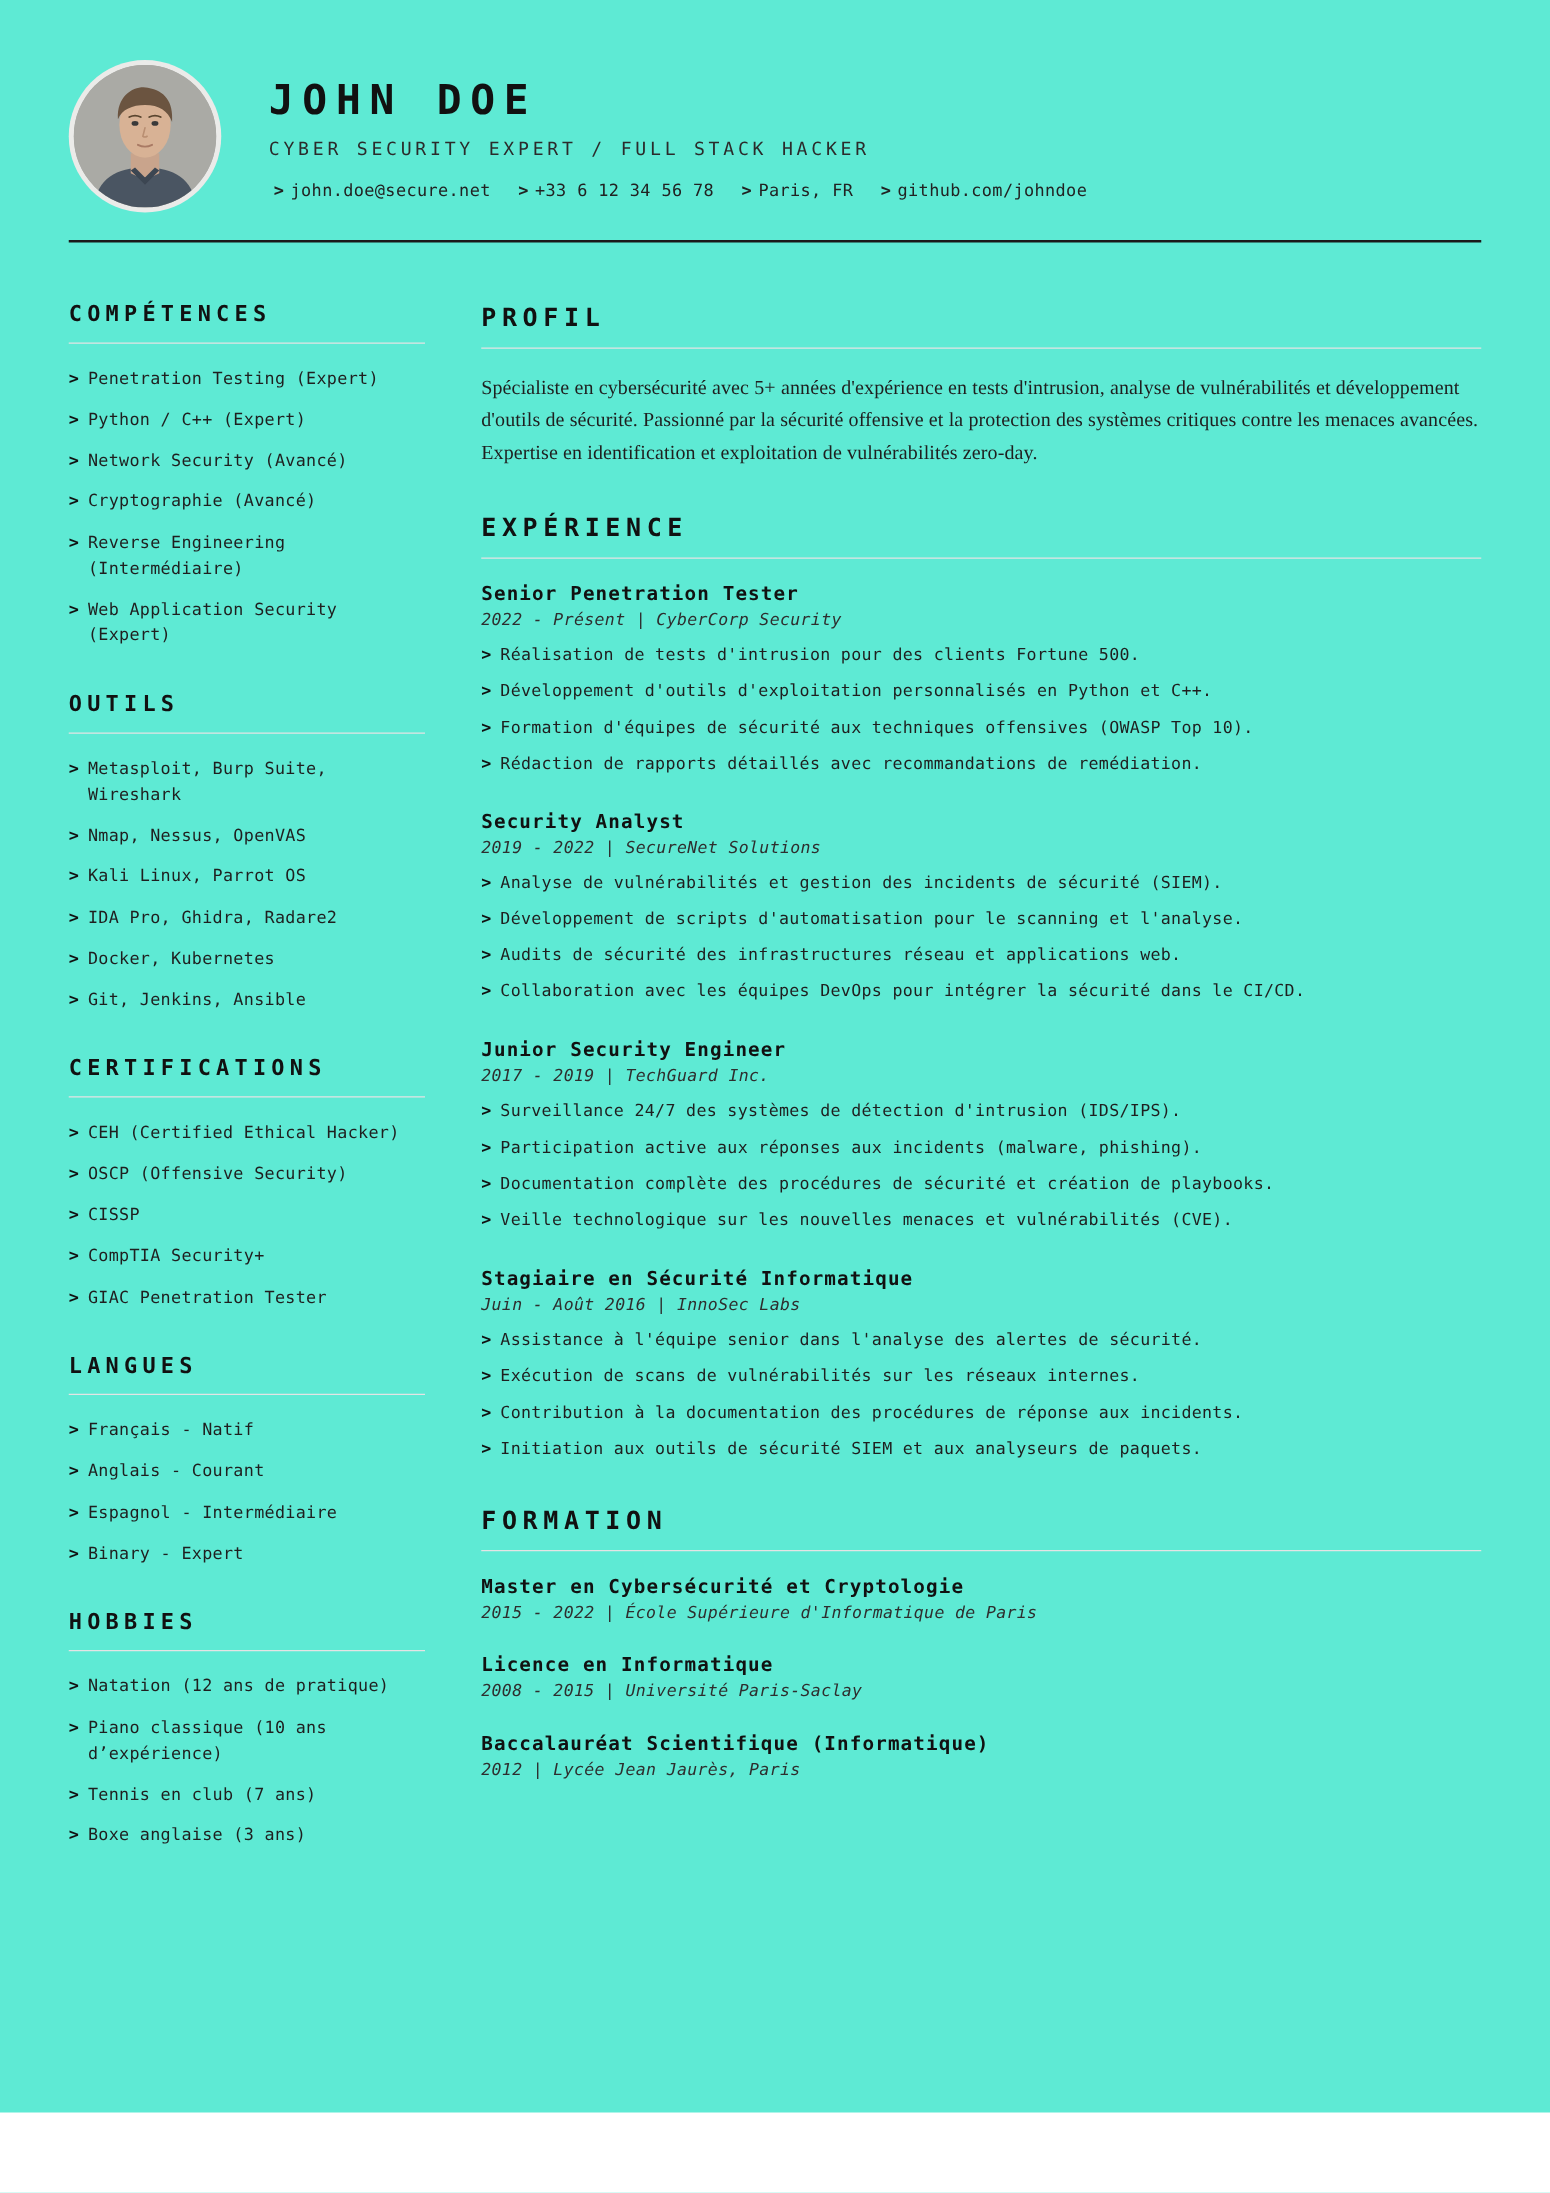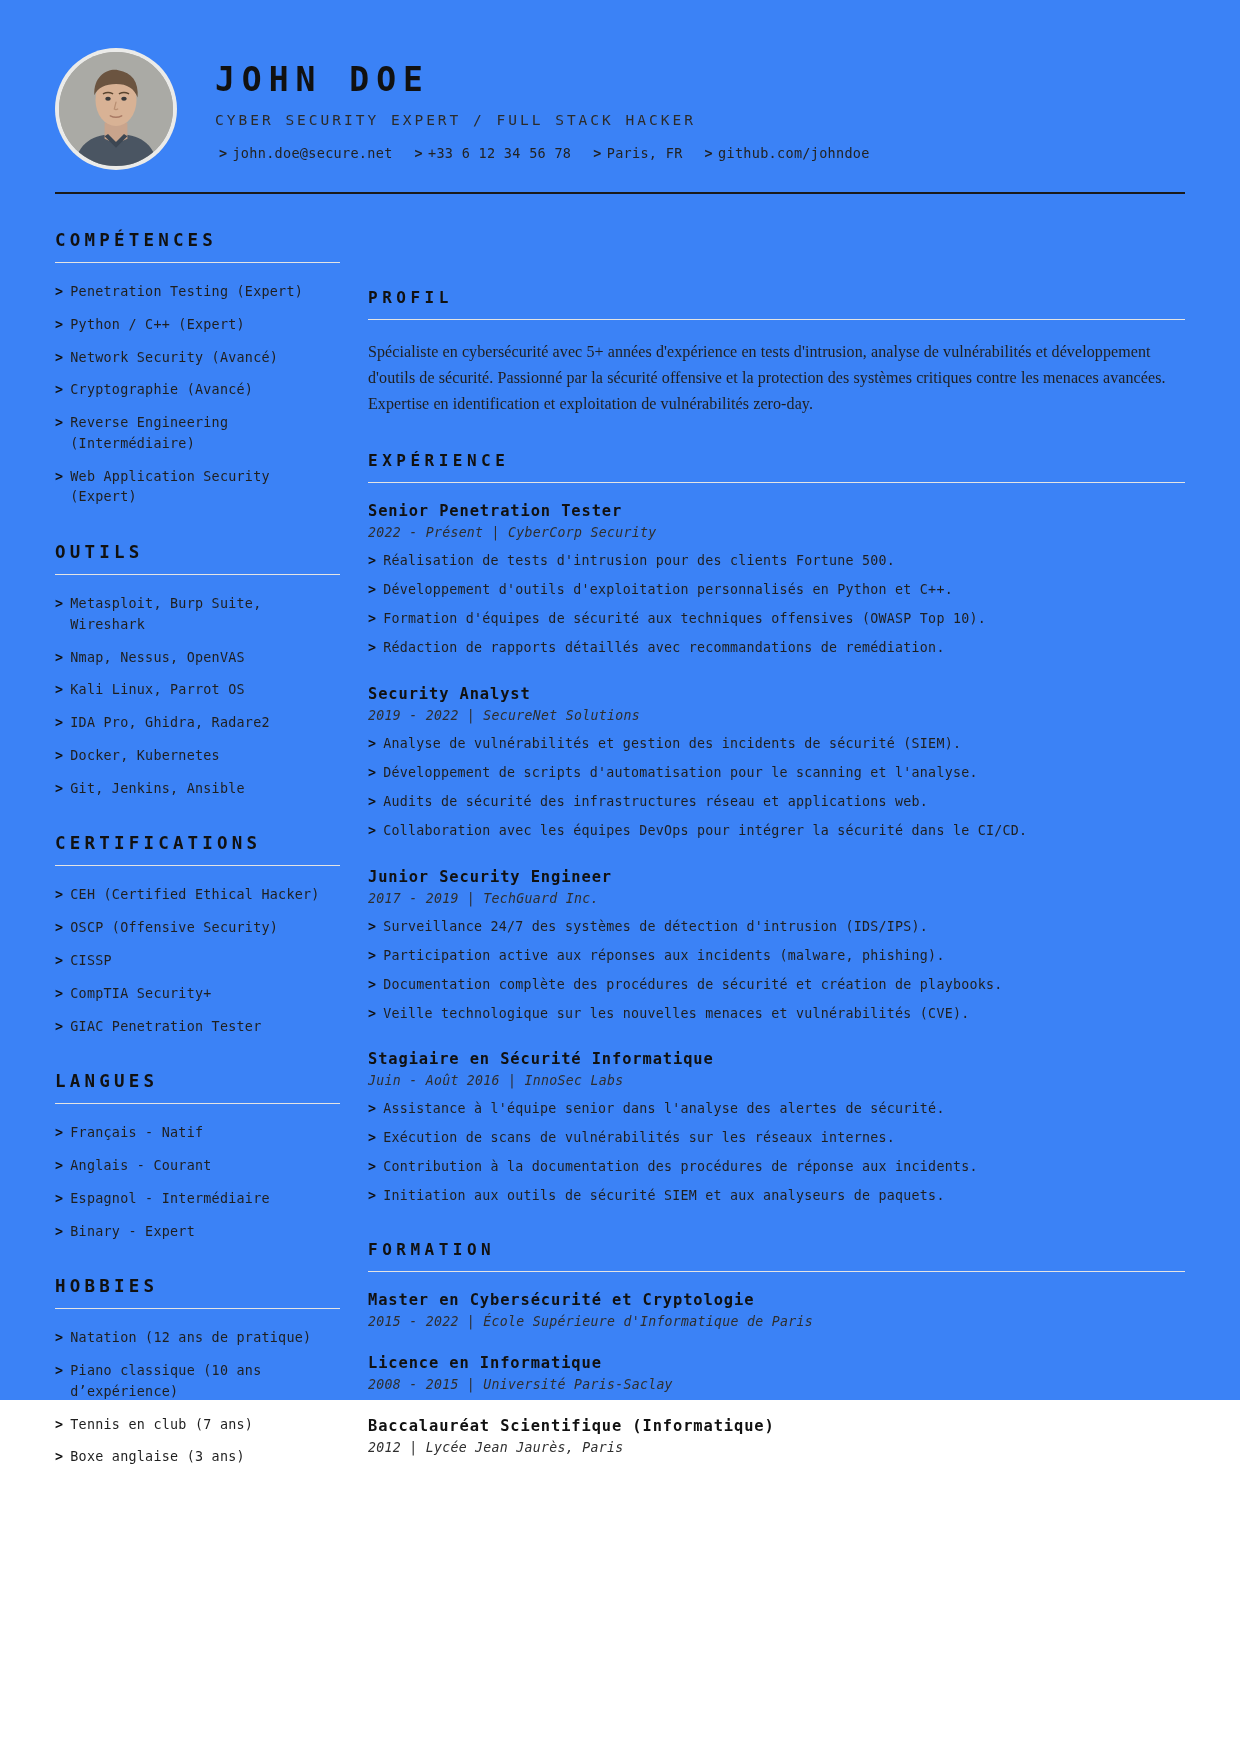--- a/index.html
+++ b/index.html
@@ -11,24 +11,24 @@
   }
 
   body {
     font-family: "DejaVu Sans Mono", "Liberation Mono", monospace;
     color: #1a1a1a;
     -webkit-font-smoothing: antialiased;
   }
 
   .page {
     width: 1240px;
-    height: 1400px;
+    height: 1690px;
     padding: 40px 55px 0 55px;
     position: relative;
-    background: #3b82f6;
+    background: #5eead4;
   }
 
   
   .header {
     display: flex;
     align-items: center;
     gap: 38px;
     padding: 8px 0 22px 0;
   }
 
@@ -82,39 +82,39 @@
   .contact-item .caret { font-weight: 700; margin-right: 5px; }
 
   .header-rule {
     border-top: 2px solid #1a1a1a;
     margin: 0 0 0 0;
   }
 
   
   .columns {
     display: flex;
-    gap: 28px;
-    padding-top: 36px;
-    align-items: flex-end;
+    gap: 45px;
+    padding-top: 48px;
+    align-items: flex-start;
   }
 
   .col-left  { width: 285px; flex: 0 0 285px; }
   .col-right { flex: 1 1 auto; }
 
   .section { margin-bottom: 34px; }
   .section:last-child { margin-bottom: 0; }
 
   .section-title {
     font-size: 17.5px;
     font-weight: 700;
     letter-spacing: 4.2px;
     color: #111111;
     padding-bottom: 12px;
   }
-  .section-title.main { font-size: 16px; letter-spacing: 4.5px; }
+  .section-title.main { font-size: 20px; letter-spacing: 4.5px; }
 
   .section-rule {
     border-top: 1.5px solid #e4e4e4;
     margin-bottom: 19px;
   }
 
   
   .bullet-list { list-style: none; }
   .bullet-item {
     display: flex;

